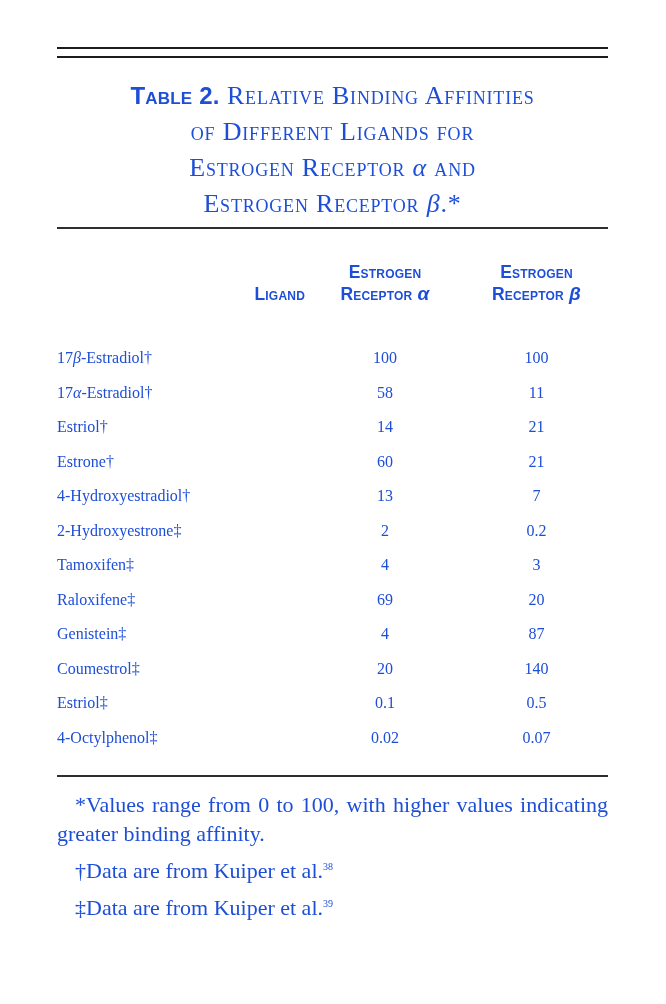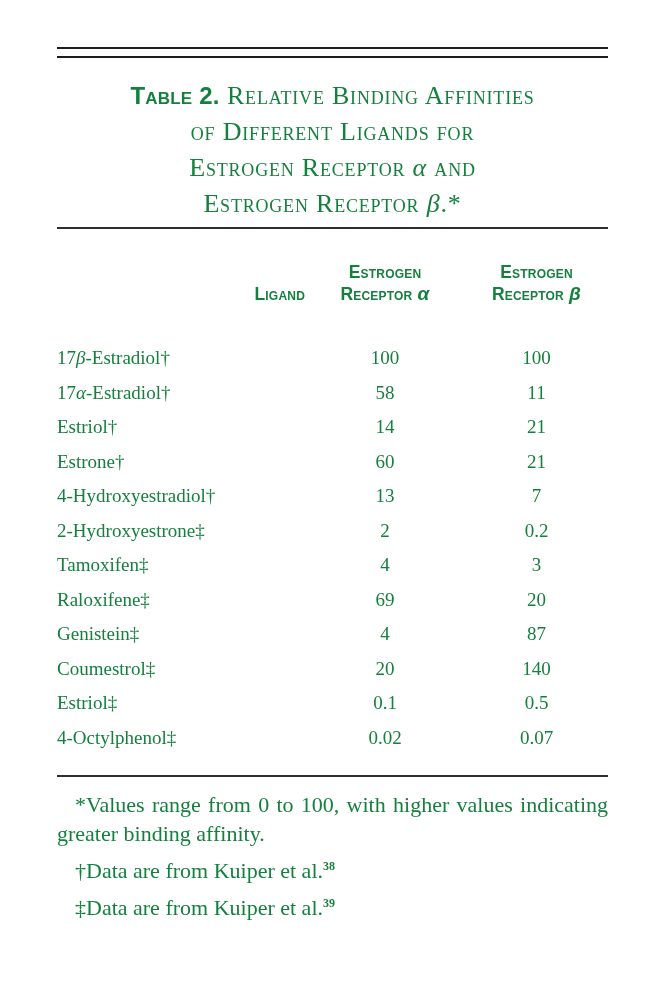--- a/index.html
+++ b/index.html
@@ -1,18 +1,18 @@
 <!DOCTYPE html>
 <html><head>
 <meta charset="utf-8">
 <style>
   html, body { margin:0; padding:0; background:#ffffff; }
   .page {
     position:relative; width:666px; height:1004px; background:#ffffff;
-    overflow:hidden; color:#15803d;
+    overflow:hidden; color:#1d4ed8;
     font-family:"Liberation Serif","DejaVu Serif",serif;
   }
   .content { position:absolute; left:57px; top:0; width:551px; }
 
   .rule-double {
     margin-top:47px; height:7px;
     border-top:2px solid #1c1c1c; border-bottom:2px solid #1c1c1c;
   }
   .rule-single { height:0; border-top:2px solid #2e2e2e; }
   .rule-after-title { margin-top:5px; }
@@ -45,31 +45,31 @@
   }
   th.ligand-h { text-align:right; }
   th.num-h { text-align:center; }
   .greek-sans {
     font-variant:normal; font-style:italic; font-weight:bold;
     font-size:19px;
     font-family:"Liberation Sans","DejaVu Sans",sans-serif;
   }
 
   tbody td {
-    font-size:19px; height:34.5px; padding:0; vertical-align:middle;
+    font-size:16px; height:34.5px; padding:0; vertical-align:middle;
     white-space:nowrap;
   }
   td.ligand { text-align:left; }
   td.val { text-align:center; }
 
   .footnotes { margin-top:13px; font-size:22px; line-height:29px; }
   .footnote {
     margin:0 0 8px 0; text-indent:18px; text-align:justify;
   }
-  .footnote sup { font-size:12px; line-height:0; vertical-align:super;font-weight:bold; }
+  .footnote sup { font-size:10px; line-height:0; vertical-align:super; }
 </style>
 </head>
 <body>
 
 <div class="page">
   <div class="content">
 
     <div class="rule-double"></div>
 
     <div class="title">

